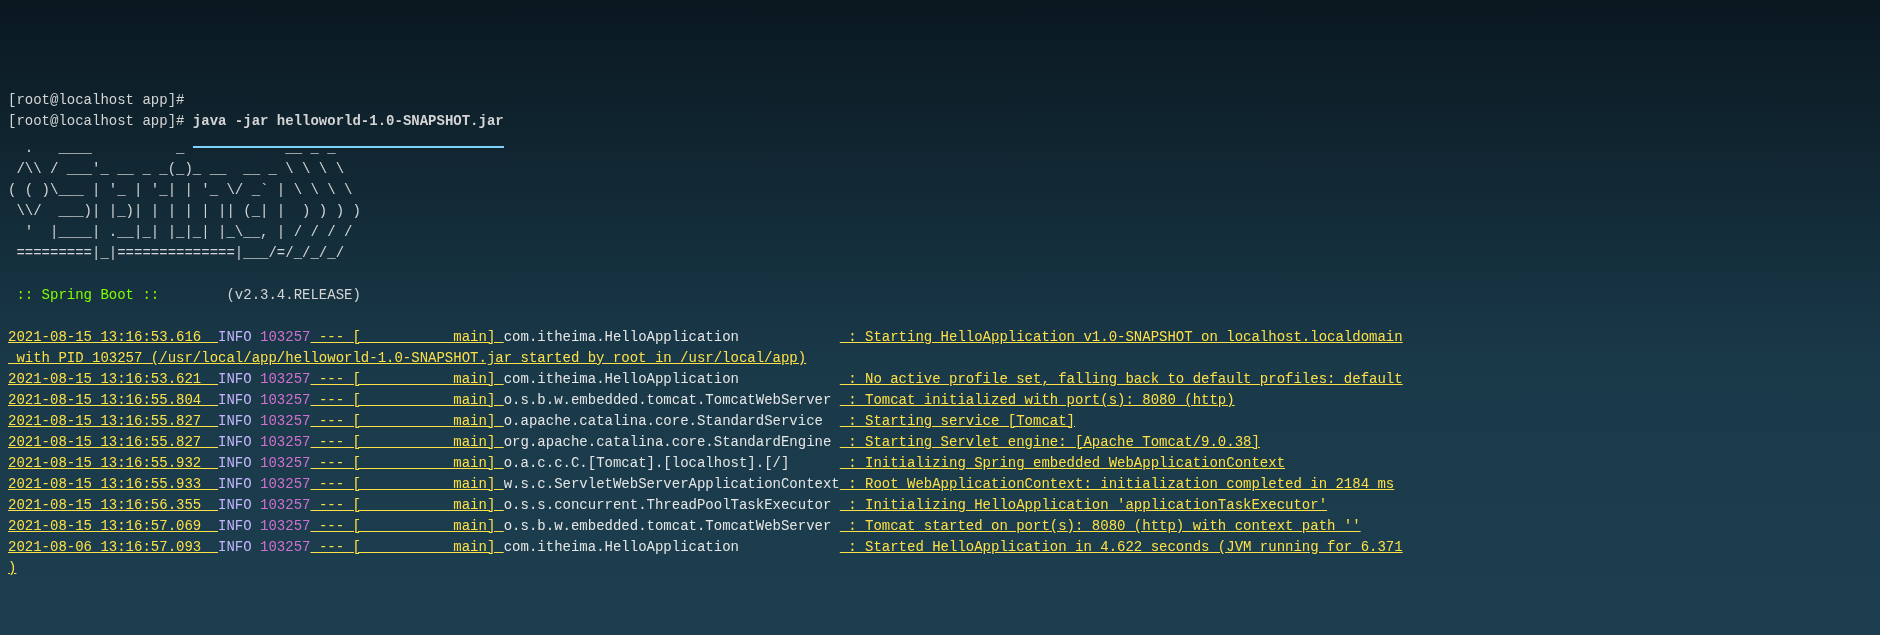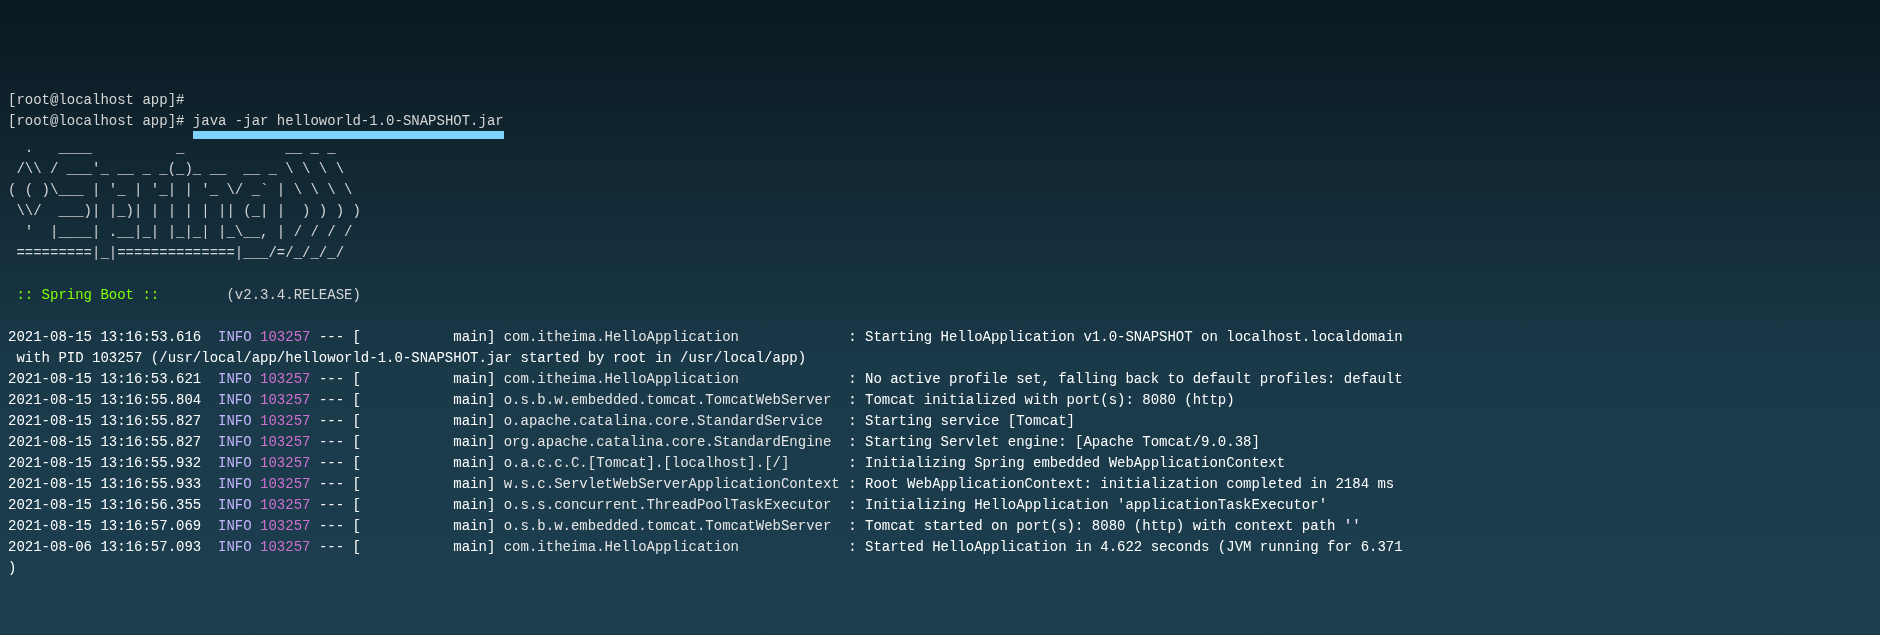--- a/index.html
+++ b/index.html
@@ -21,35 +21,37 @@
       overflow: hidden;
       position: relative;
     }
     .prompt-line {
       color: #d4d4d4;
     }
     .command {
       color: #d4d4d4;
     }
     .underline {
-      border-bottom: 8px solid #7dd3fc;
-      padding-bottom: 2px;
+      border-bottom: 2px solid #7dd3fc;
+      padding-bottom: 17px;
+      font-weight: bold;
     }
     .ascii-art {
       color: #d4d4d4;
       margin-top: 6px;
     }
     .spring-boot {
       color: #7fff00;
     }
     .spring-version {
       color: #d4d4d4;
     }
     .log-line {
-      color: #ffffff;
+      color: #fde047;
+      text-decoration: underline;
     }
     .log-info {
       color: #c4b5fd;
     }
     .log-pid {
       color: #d070d0;
     }
     .log-class {
       color: #e5e5e5;
       margin-top: 9px;

